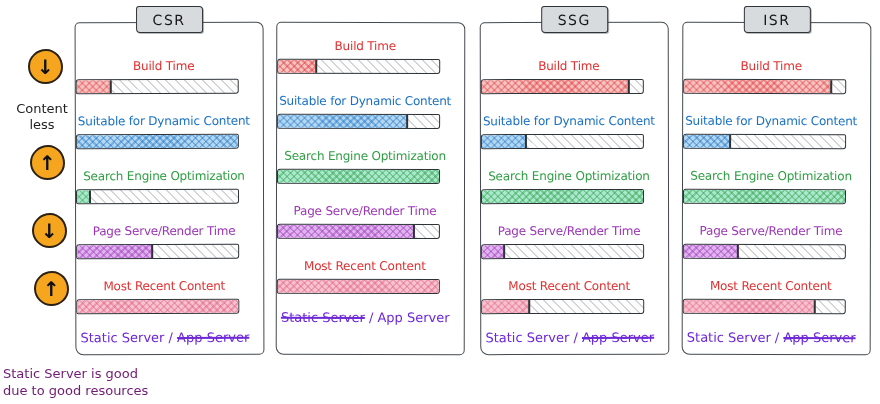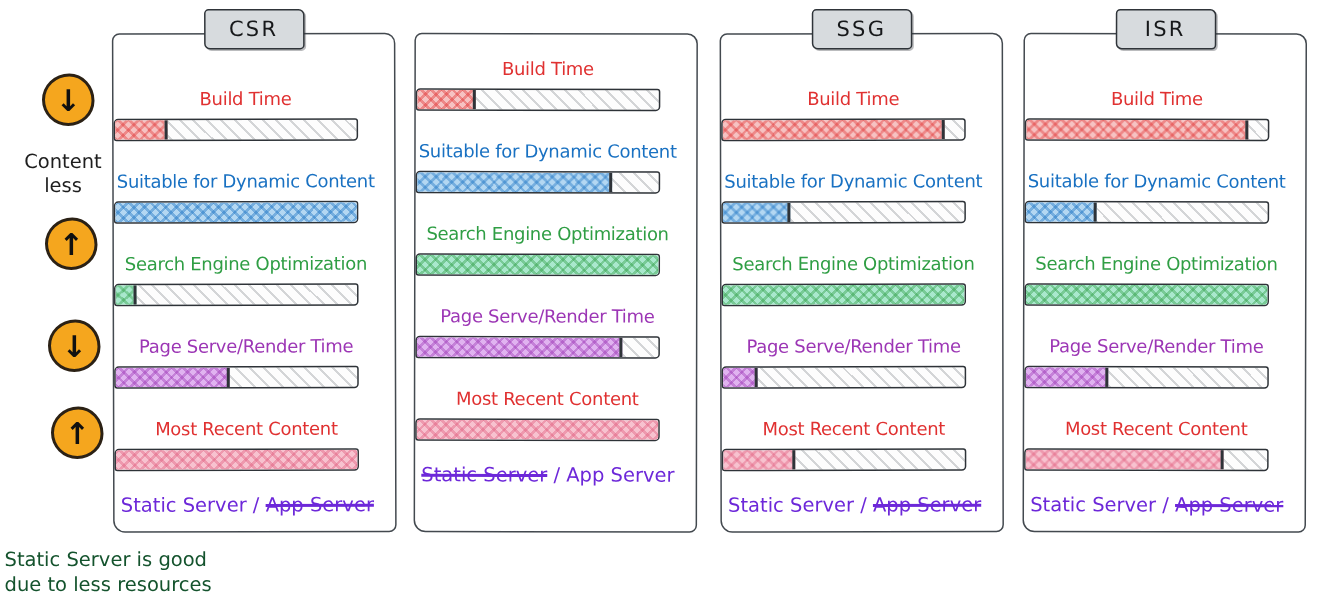--- a/index.html
+++ b/index.html
@@ -21,21 +21,21 @@
     display: flex; align-items: center; justify-content: center;
     font-size: 20px; font-weight: bold; color: #101010;
     line-height: 1;
   }
   .scenario {
     position: absolute; left: 2px; top: 101px; width: 80px;
     text-align: center; font-size: 13px; line-height: 1.25; color: #1e1e1e;
   }
   .footnote {
     position: absolute; left: 3px; top: 366px;
-    font-size: 13px; line-height: 1.3; color: #14532d;
+    font-size: 13px; line-height: 1.3; color: #701a75;
   }
 
   
   .card {
     position: absolute; top: 22px; height: 333px; width: 189px;
     background: #ffffff;
     border: 1.7px solid #43494f;
     border-radius: 5px 7px 5px 8px;
     padding: 16px 12px 10px 0;
     text-align: center;
@@ -100,21 +100,21 @@
     <span>↑</span>
   </div>
   <div class="rail-icon" style="left: 32px; top: 213px; background: rgb(245, 166, 30);">
     <span>↓</span>
   </div>
   <div class="rail-icon" style="left: 34px; top: 271px; background: rgb(245, 166, 30);">
     <span>↑</span>
   </div>
   <div class="footnote">
     <div>Static Server is good</div>
-    <div>due to less resources</div>
+    <div>due to good resources</div>
   </div>
 
   <div class="card c0">
     <div class="tab">
         <span>CSR</span>
       </div>
     <div class="metric">
       <div class="metric-label" style="color: rgb(224, 49, 49);">Build Time</div>
       <div class="bar">
           <div class="bar-fill" style="width: 22%; background: repeating-linear-gradient(45deg, rgba(224, 49, 49, 0.4) 0px, rgba(224, 49, 49, 0.4) 1.8px, rgba(0, 0, 0, 0) 1.8px, rgba(0, 0, 0, 0) 5px), repeating-linear-gradient(135deg, rgba(224, 49, 49, 0.4) 0px, rgba(224, 49, 49, 0.4) 1.8px, rgba(0, 0, 0, 0) 1.8px, rgba(0, 0, 0, 0) 5px), rgb(246, 194, 194);"></div>

